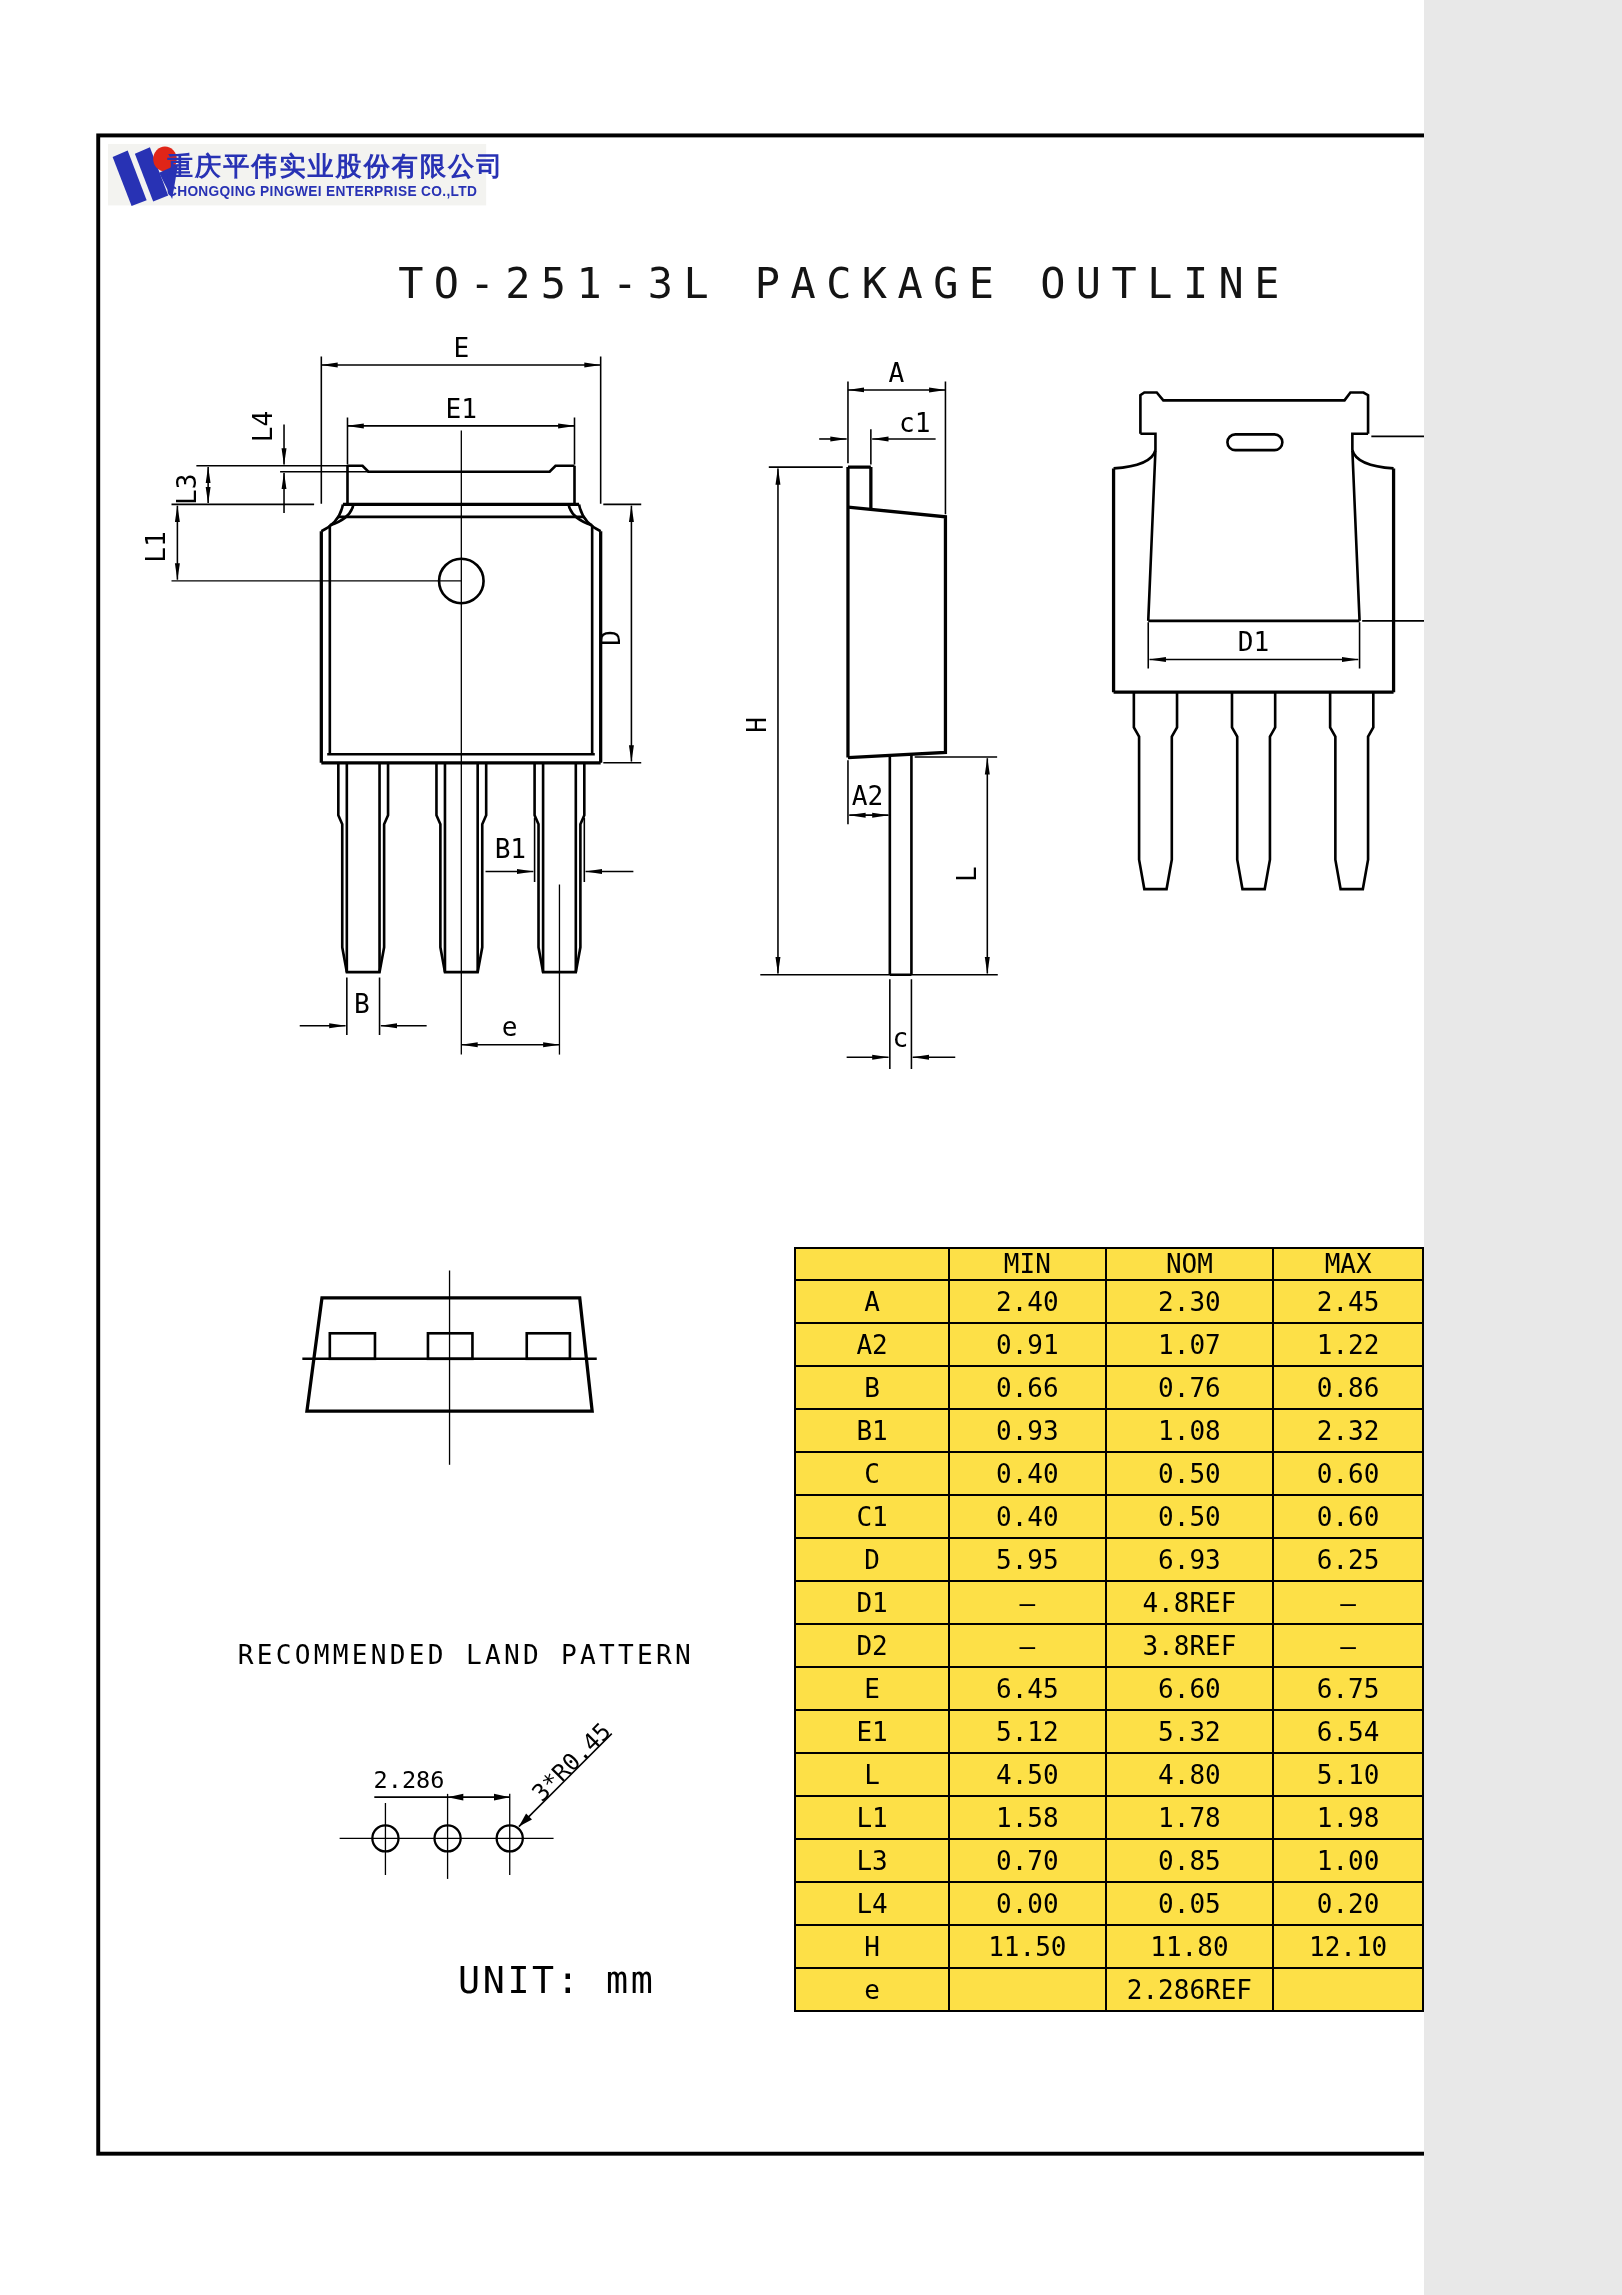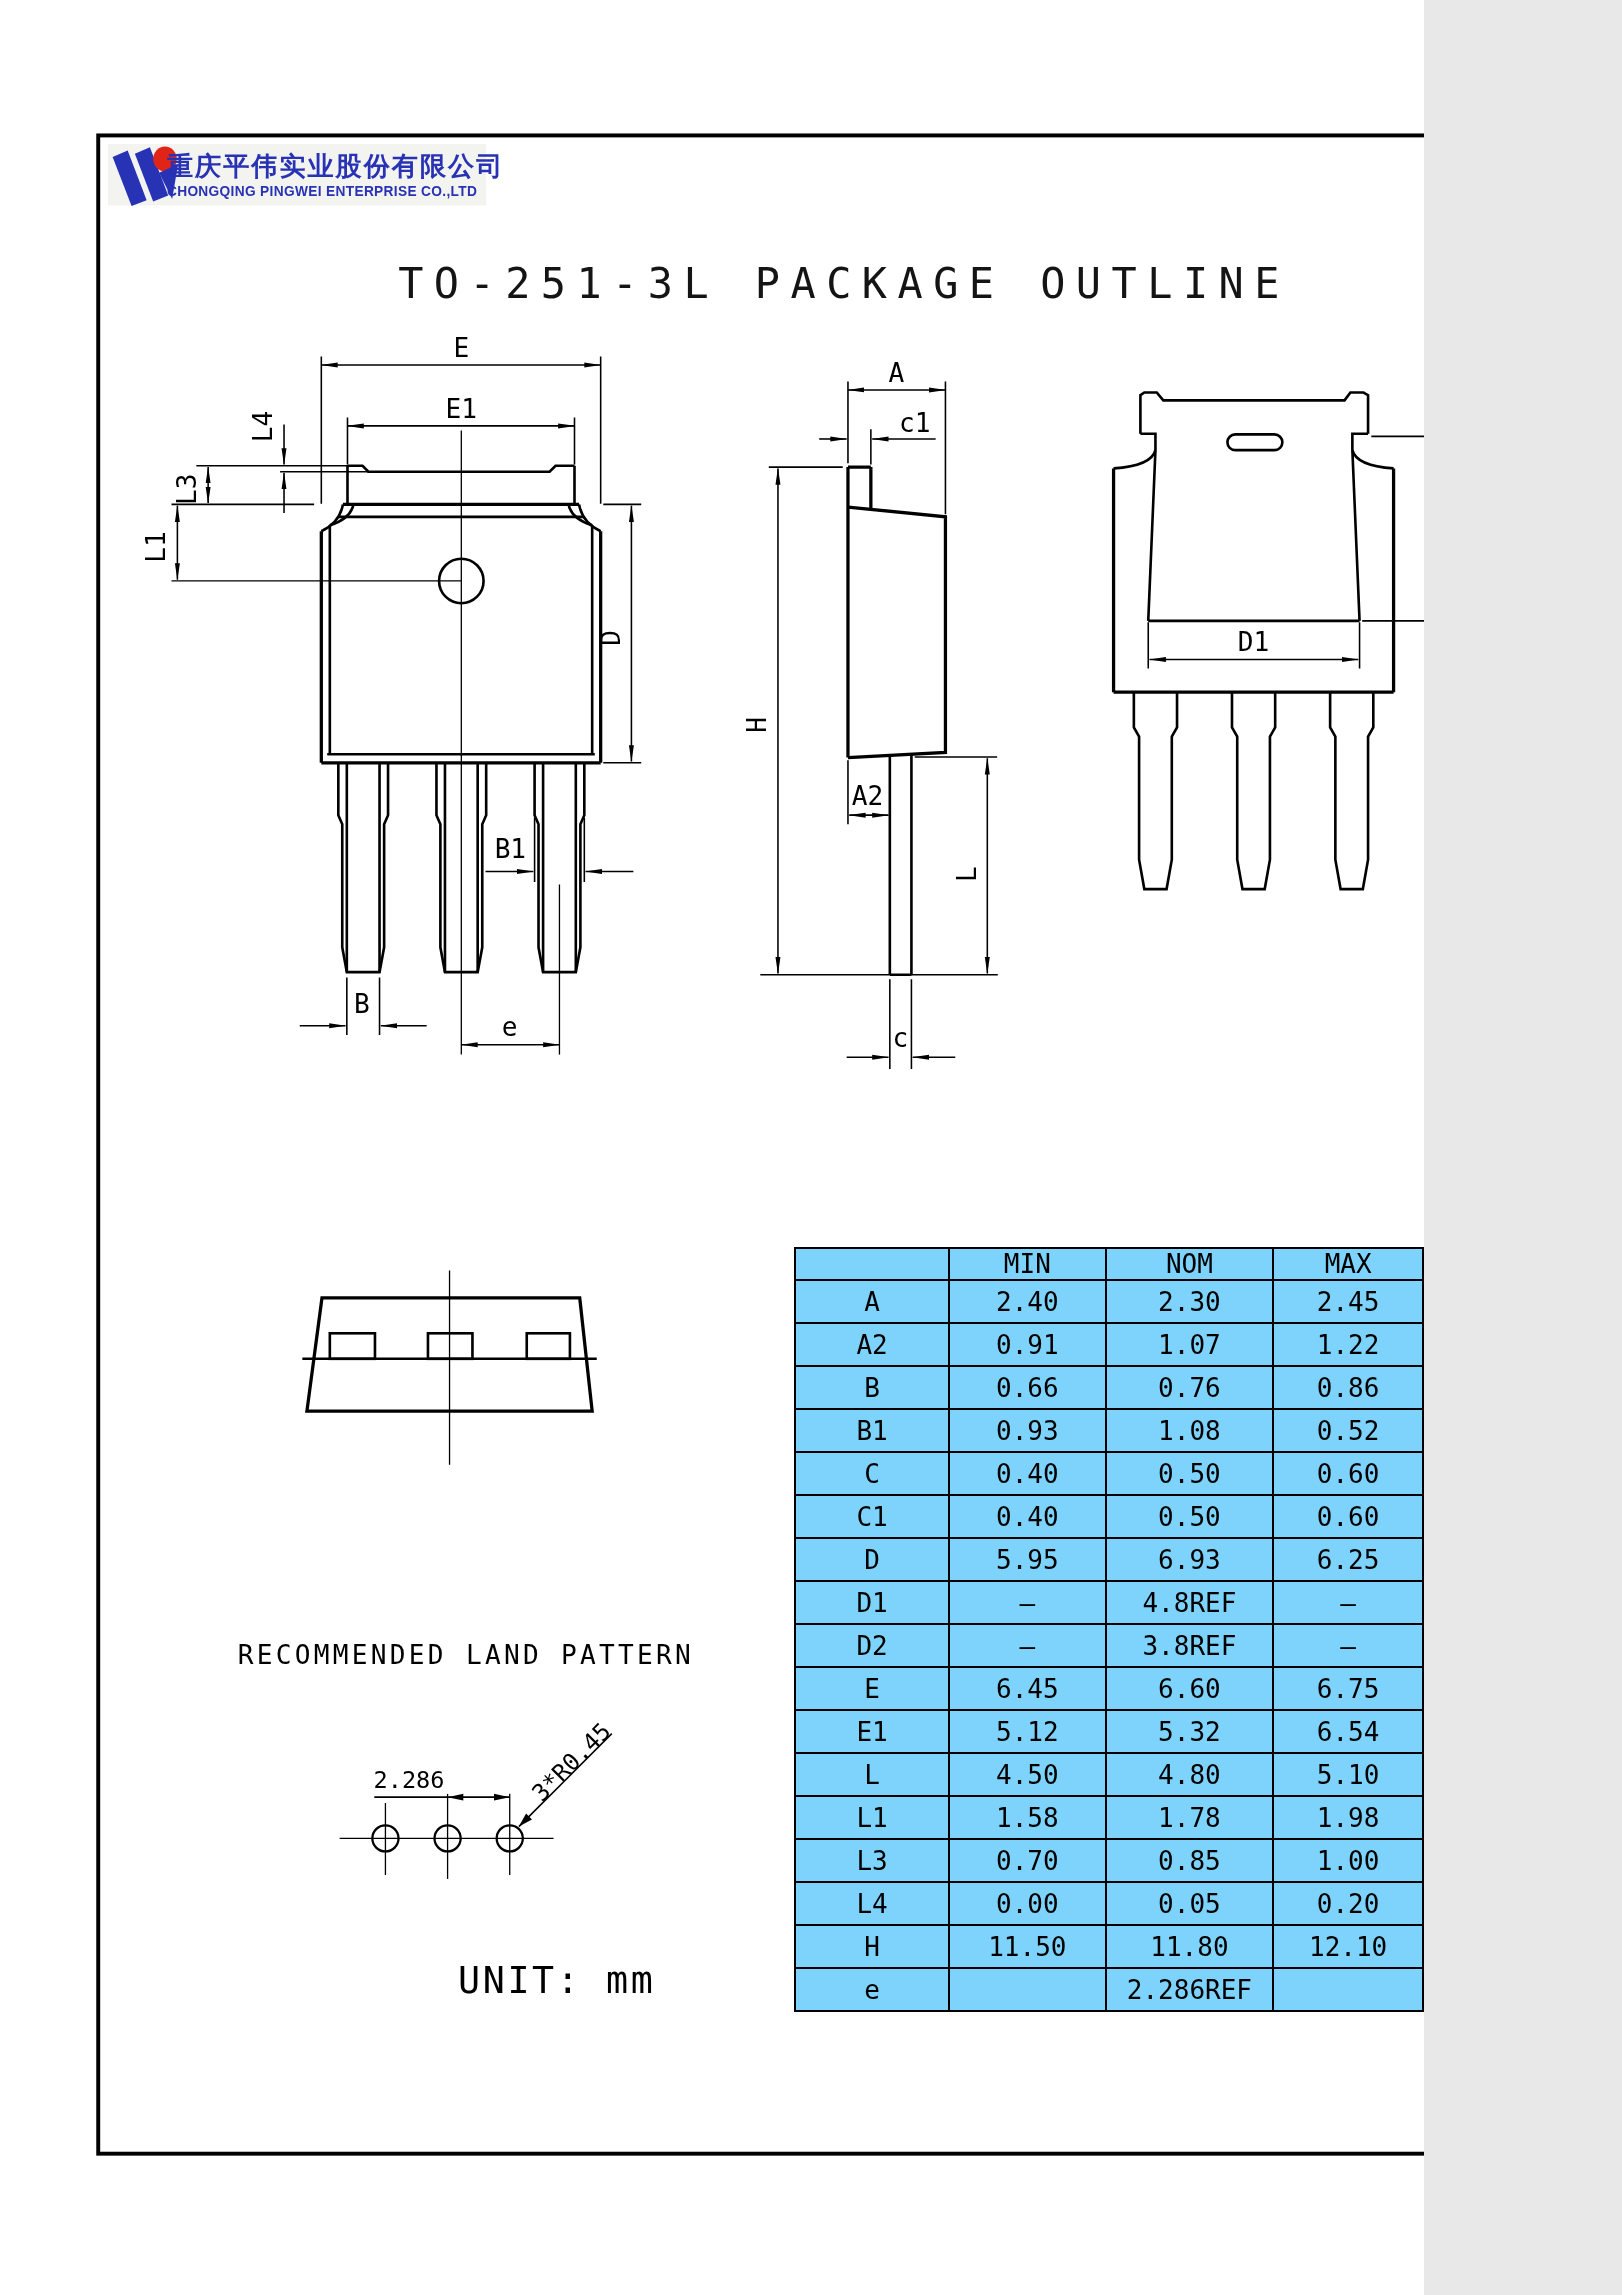--- a/index.html
+++ b/index.html
@@ -12,21 +12,21 @@
   .cl{fill:none;stroke:#000;stroke-width:2;}          
   .dim{fill:none;stroke:#000;stroke-width:2.4;marker-start:url(#arr);marker-end:url(#arr);}
   .me{fill:none;stroke:#000;stroke-width:2.4;marker-end:url(#arr);}
   .lbl{font-size:40px;fill:#000;text-anchor:middle;font-family:"DejaVu Sans Mono",monospace;}
   .ttl{font-size:64px;letter-spacing:16px;fill:#141414;text-anchor:middle;font-family:"DejaVu Sans Mono",monospace;}
   .lp{font-size:40px;letter-spacing:5px;fill:#000;text-anchor:middle;font-family:"DejaVu Sans Mono",monospace;}
   .unit{font-size:56px;letter-spacing:4px;fill:#000;font-family:"DejaVu Sans Mono",monospace;}
   .cn{font-size:40px;letter-spacing:3px;font-family:"Liberation Sans","DejaVu Sans",sans-serif;font-weight:bold;}
   .en{font-size:21px;letter-spacing:.5px;font-family:"Liberation Sans","DejaVu Sans",sans-serif;font-weight:bold;}
   
-  .dims{position:absolute;left:794px;top:1247px;border-collapse:collapse;table-layout:fixed;background:#7dd3fc;}
+  .dims{position:absolute;left:794px;top:1247px;border-collapse:collapse;table-layout:fixed;background:#fde047;}
   .dims th,.dims td{border:2.6px solid #000;padding:0;text-align:center;vertical-align:middle;
     font-family:"DejaVu Sans Mono",monospace;font-size:26px;font-weight:normal;color:#000;}
   .dims th{height:30px;}
   .dims td{height:41px;}
 </style>
 </head>
 <body>
 
 <div class="page">
 
@@ -274,21 +274,21 @@
   <tr>
     <td>B</td>
     <td>0.66</td>
     <td>0.76</td>
     <td>0.86</td>
   </tr>
   <tr>
     <td>B1</td>
     <td>0.93</td>
     <td>1.08</td>
-    <td>0.52</td>
+    <td>2.32</td>
   </tr>
   <tr>
     <td>C</td>
     <td>0.40</td>
     <td>0.50</td>
     <td>0.60</td>
   </tr>
   <tr>
     <td>C1</td>
     <td>0.40</td>

